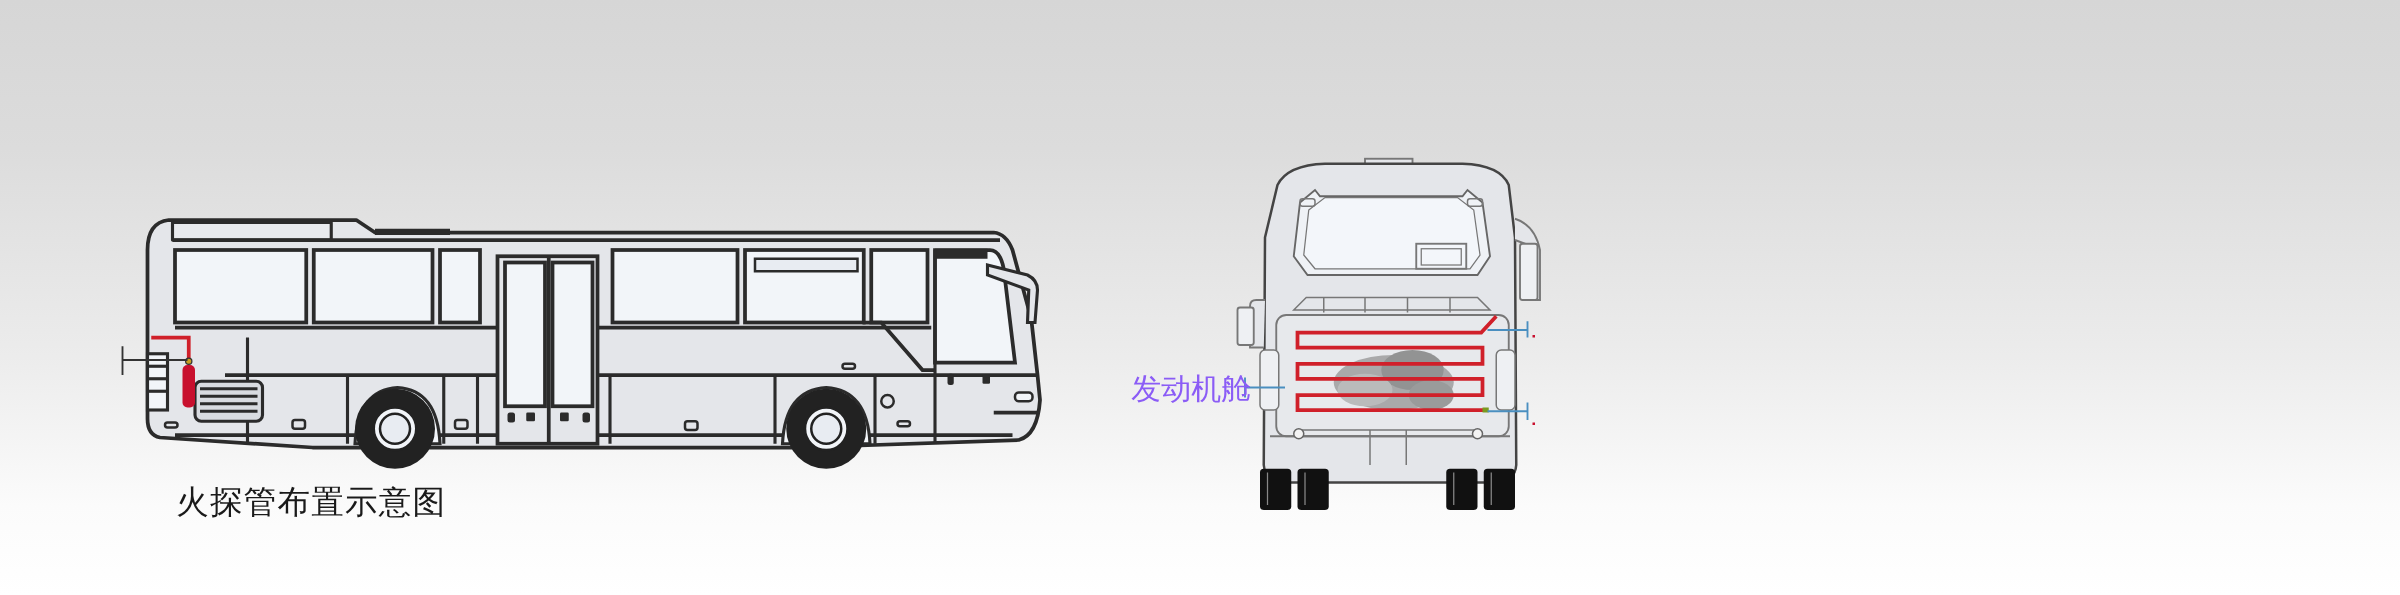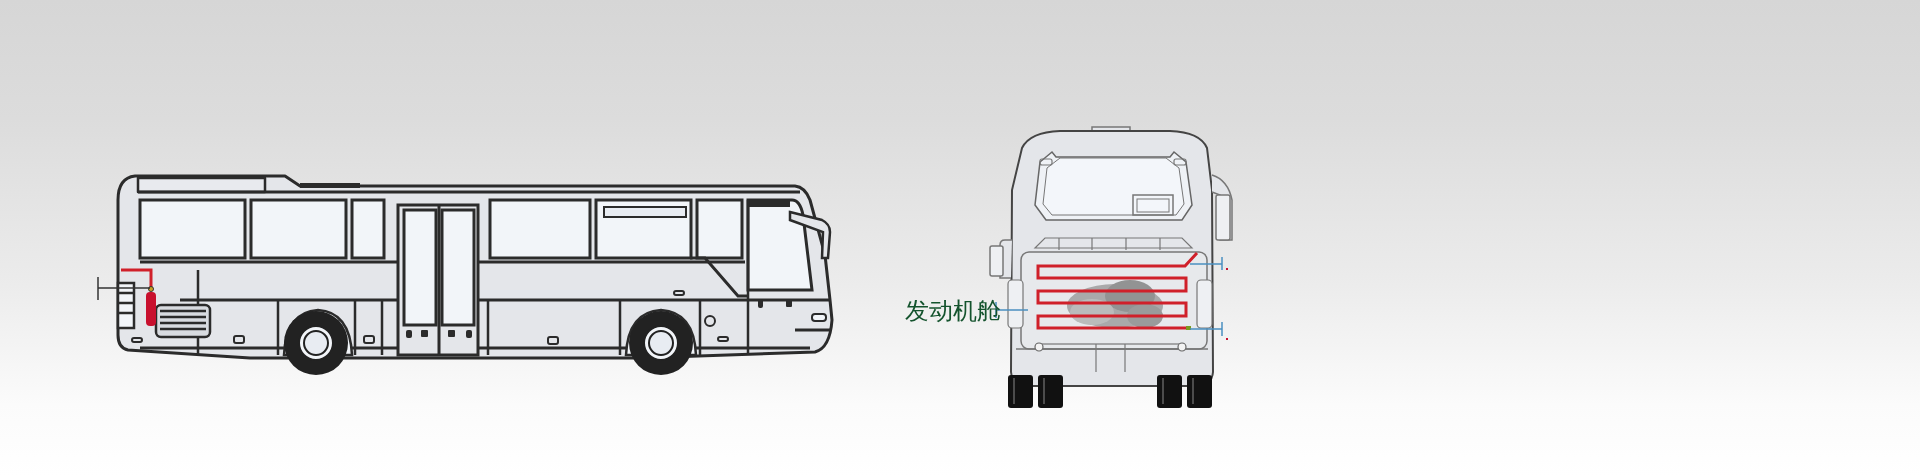--- a/index.html
+++ b/index.html
@@ -9,21 +9,21 @@
     font-family: "DejaVu Sans", "Liberation Sans", sans-serif;
   }
   .diagram { position: absolute; left: 0; top: 0; width: 1920px; height: 476px; }
   .caption {
     position: absolute; left: 141px; top: 384px;
     font-size: 26px; color: #1a1a1a; letter-spacing: 1px;
     font-family: "DejaVu Sans", "Liberation Sans", sans-serif;
   }
   .engine-label {
     position: absolute; left: 905px; top: 295px;
-    font-size: 24px; color: #14532d;
+    font-size: 24px; color: #8b5cf6;
     font-family: Liberation Serif, serif;
   }
 </style>
 </head>
 <body>
 
 <div class="diagram">
 
   <svg width="1920" height="476" viewBox="0 0 1920 476" style="position:absolute;left:0;top:0">
     <g stroke="#2b2b2b" stroke-width="3" fill="#e4e6ea" stroke-linejoin="round">
@@ -210,14 +210,15 @@
       <line x1="1222" y1="257" x2="1222" y2="270"></line>
       <line x1="1190" y1="329" x2="1222" y2="329"></line>
       <line x1="1222" y1="322" x2="1222" y2="336"></line>
     </g>
     <g fill="#c8102e">
       <rect x="1226" y="268" width="2" height="2"></rect>
       <rect x="1226" y="338" width="2" height="2"></rect>
     </g>
   </svg>
 
+  <div class="caption">火探管布置示意图</div>
   <div class="engine-label">发动机舱</div>
 </div>
 
 </body></html>

